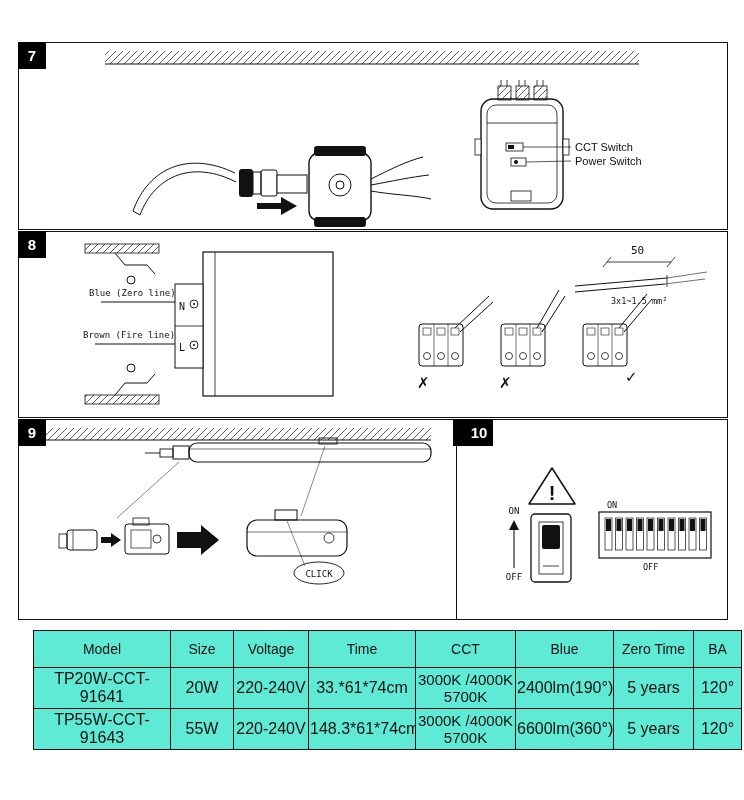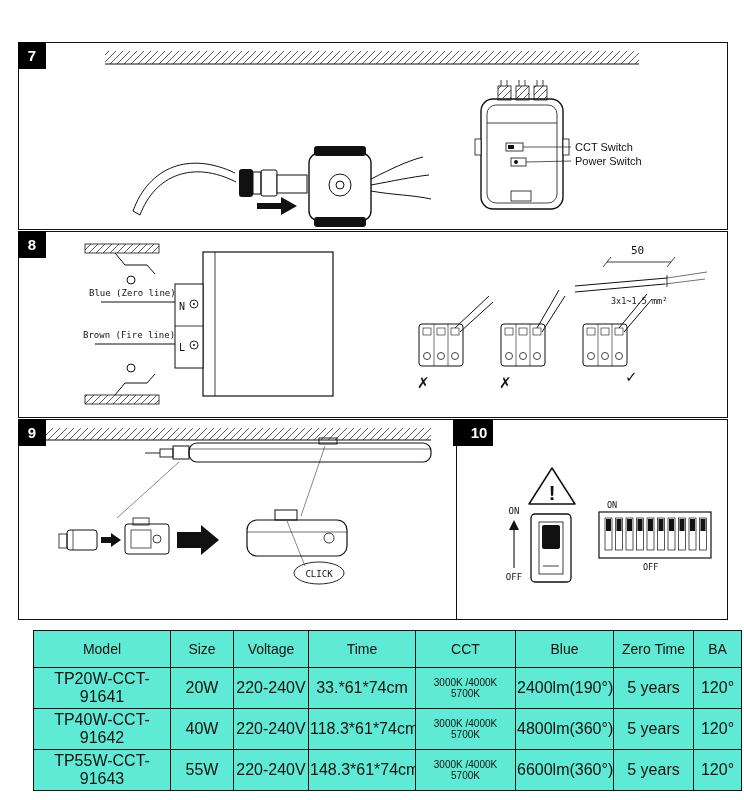--- a/index.html
+++ b/index.html
@@ -16,21 +16,21 @@
   .vdivider { position:absolute; left:437px; top:0; width:1px; height:100%; background:#111; }
   .panel > svg { position:absolute; top:0; left:0; }
   svg text { fill:#111; }
   .mono { font-family:"DejaVu Sans Mono", monospace; }
   .sans { font-family:"Liberation Sans", sans-serif; }
   .dj { font-family:"DejaVu Sans", sans-serif; }
   table { border-collapse:collapse; table-layout:fixed; width:708px; background:#5eead4;margin-left:15px; }
   th, td { border:1px solid #111; text-align:center; vertical-align:middle; padding:2px 1px; overflow:hidden; }
   th { font-size:14px; font-weight:normal; height:32px; }
   td { font-size:16px; height:36px; }
-  td.multiline { white-space:pre-line; font-size:10px; line-height:1.15; }
+  td.multiline { white-space:pre-line; font-size:15px; line-height:1.15; }
 </style>
 </head>
 <body>
 
 <div class="page">
 
   <section class="panel" id="panel7">
     <div class="badge">7</div>
     <svg width="706" height="184" viewBox="0 0 706 184">
       <defs>
@@ -322,31 +322,20 @@
           <td>20W</td>
           <td>220-240V</td>
           <td>33.*61*74cm</td>
           <td class="multiline">3000K /4000K
 5700K</td>
           <td>2400lm(190°)</td>
           <td>5 years</td>
           <td>120°</td>
         </tr>
         <tr>
-          <td>TP40W-CCT-91642</td>
-          <td>40W</td>
-          <td>220-240V</td>
-          <td>118.3*61*74cm</td>
-          <td class="multiline">3000K /4000K
-5700K</td>
-          <td>4800lm(360°)</td>
-          <td>5 years</td>
-          <td>120°</td>
-        </tr>
-        <tr>
           <td>TP55W-CCT-91643</td>
           <td>55W</td>
           <td>220-240V</td>
           <td>148.3*61*74cm</td>
           <td class="multiline">3000K /4000K
 5700K</td>
           <td>6600lm(360°)</td>
           <td>5 years</td>
           <td>120°</td>
         </tr>

